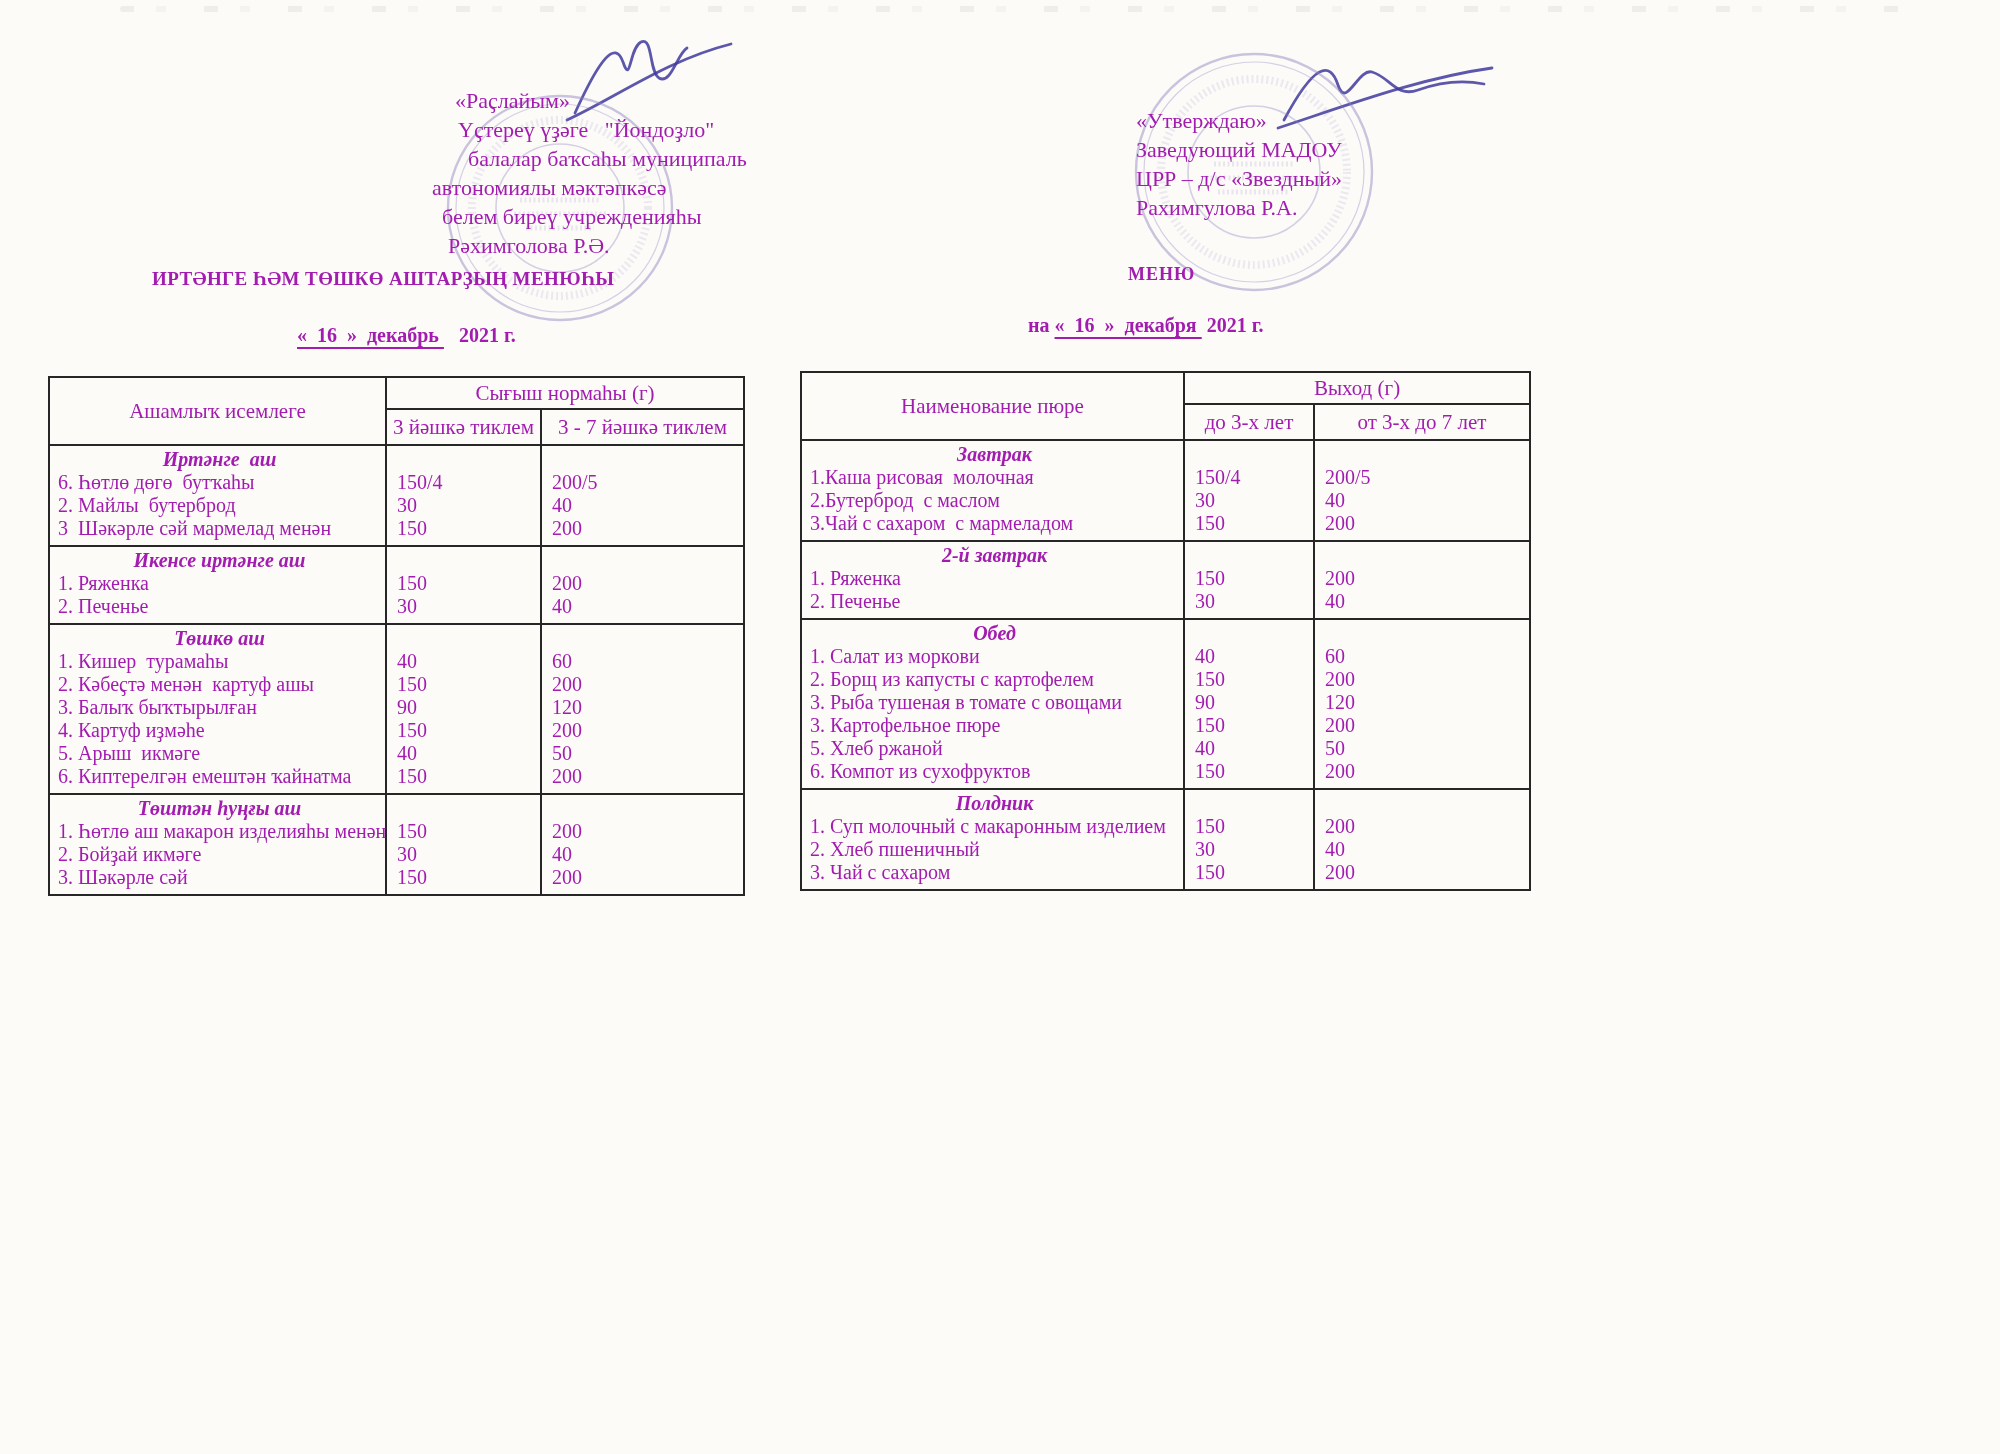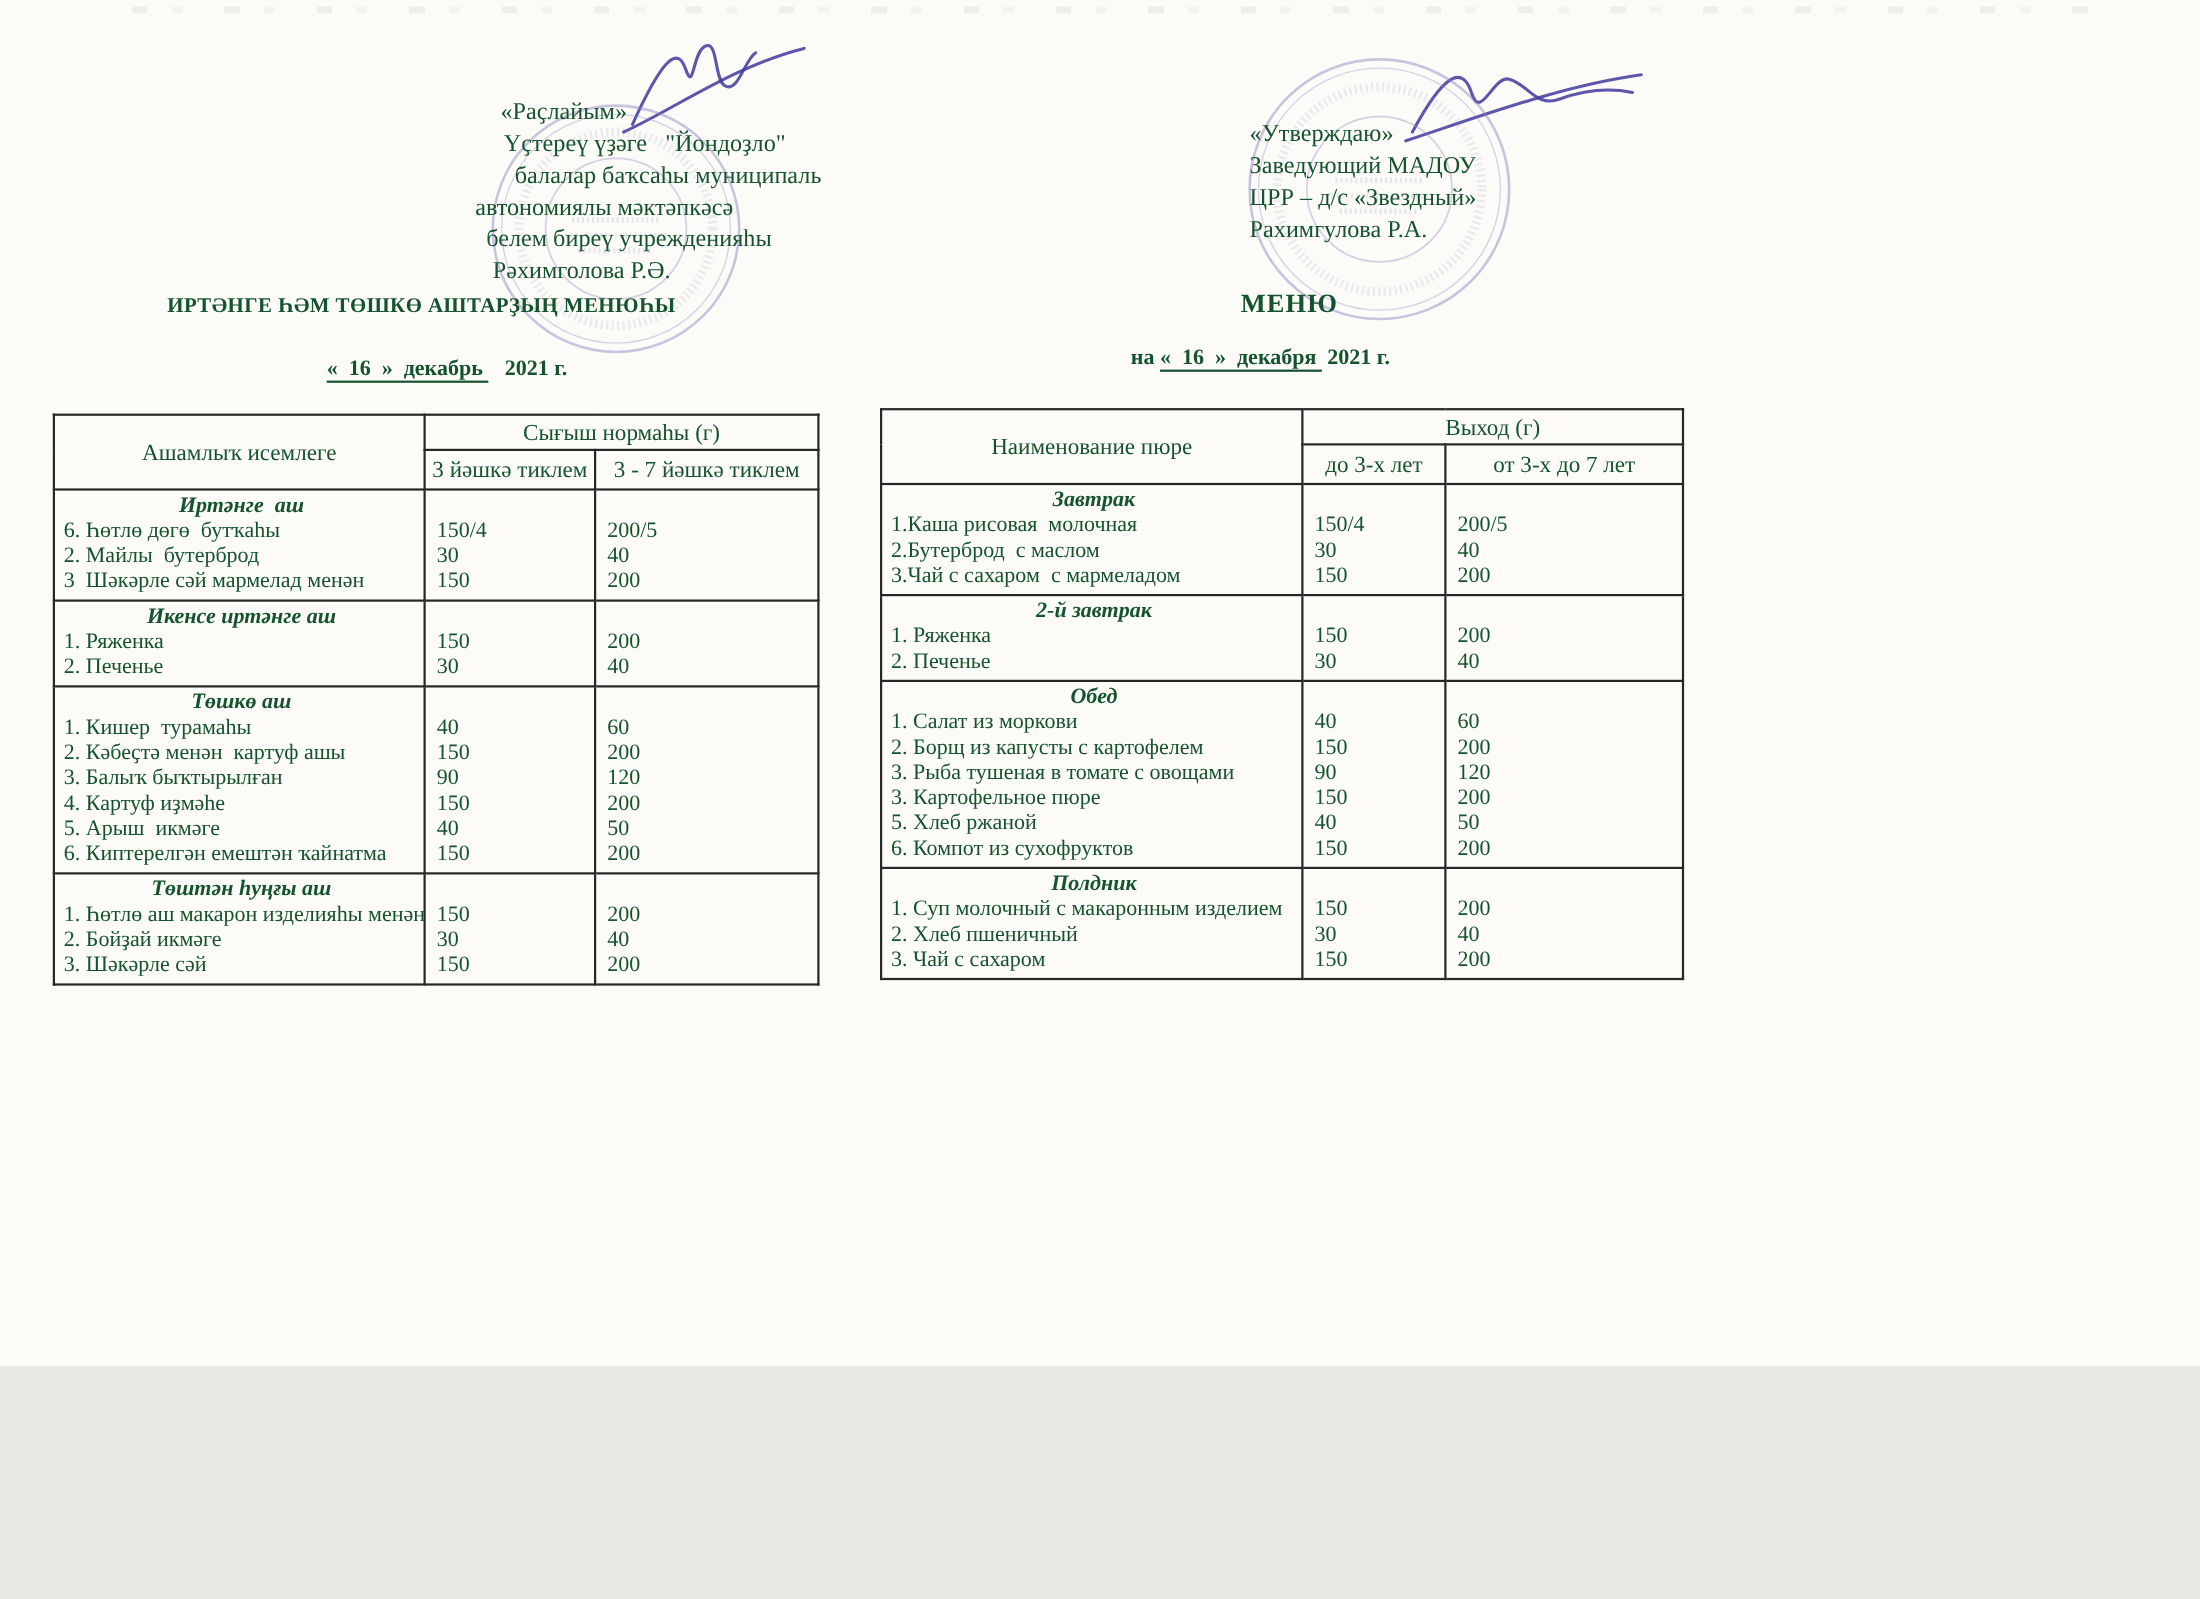--- a/index.html
+++ b/index.html
@@ -6,22 +6,22 @@
     --stamp-color:#8d7fc0;
     --ink-color:#3f3a9e;
   }
   html,body{margin:0;padding:0;}
   body{
     width:2000px;height:1454px;
     background:#e9e7e2;
     font-family:"Liberation Serif", serif;
   }
   .page{
-    position:relative;width:2000px;height:1242px;
-    background:#fcfbf8;color:#14532d;overflow:hidden;
+    position:relative;width:2000px;height:1454px;
+    background:#fcfbf8;color:#a21caf;overflow:hidden;
   }
   .scan-top{
     position:absolute;top:6px;left:120px;width:1800px;height:6px;
     background:repeating-linear-gradient(90deg, rgba(110,110,110,.16) 0 14px, transparent 14px 36px, rgba(110,110,110,.09) 36px 46px, transparent 46px 84px);
     opacity:.6;border-radius:3px;
   }
 
   
   .approval{position:absolute;font-size:22px;line-height:29px;}
   .approval div{white-space:pre;}
@@ -29,21 +29,21 @@
   .approval-right{left:1136px;top:106px;}
   .ind-a{margin-left:3px;}
   .ind-b{margin-left:13px;}
   .ind-c{margin-left:-23px;}
   .ind-d{margin-left:-13px;}
   .ind-e{margin-left:-7px;}
 
   
   .doc-title{position:absolute;font-weight:bold;white-space:pre;}
   .doc-title-left{left:152px;top:268px;font-size:19px;letter-spacing:.4px;}
-  .doc-title-right{left:1128px;top:264px;font-size:24px;letter-spacing:1px;}
+  .doc-title-right{left:1128px;top:264px;font-size:18px;letter-spacing:1px;}
   .doc-date{position:absolute;font-size:20px;font-weight:bold;}
   .doc-date span{white-space:pre;}
   .doc-date-left{left:297px;top:324px;}
   .doc-date-right{left:1028px;top:314px;text-align:center;}
   .date-underline{text-decoration:underline;text-underline-offset:5px;}
 
   
   .menu-table{
     position:absolute;border-collapse:collapse;table-layout:fixed;
     background:transparent;

